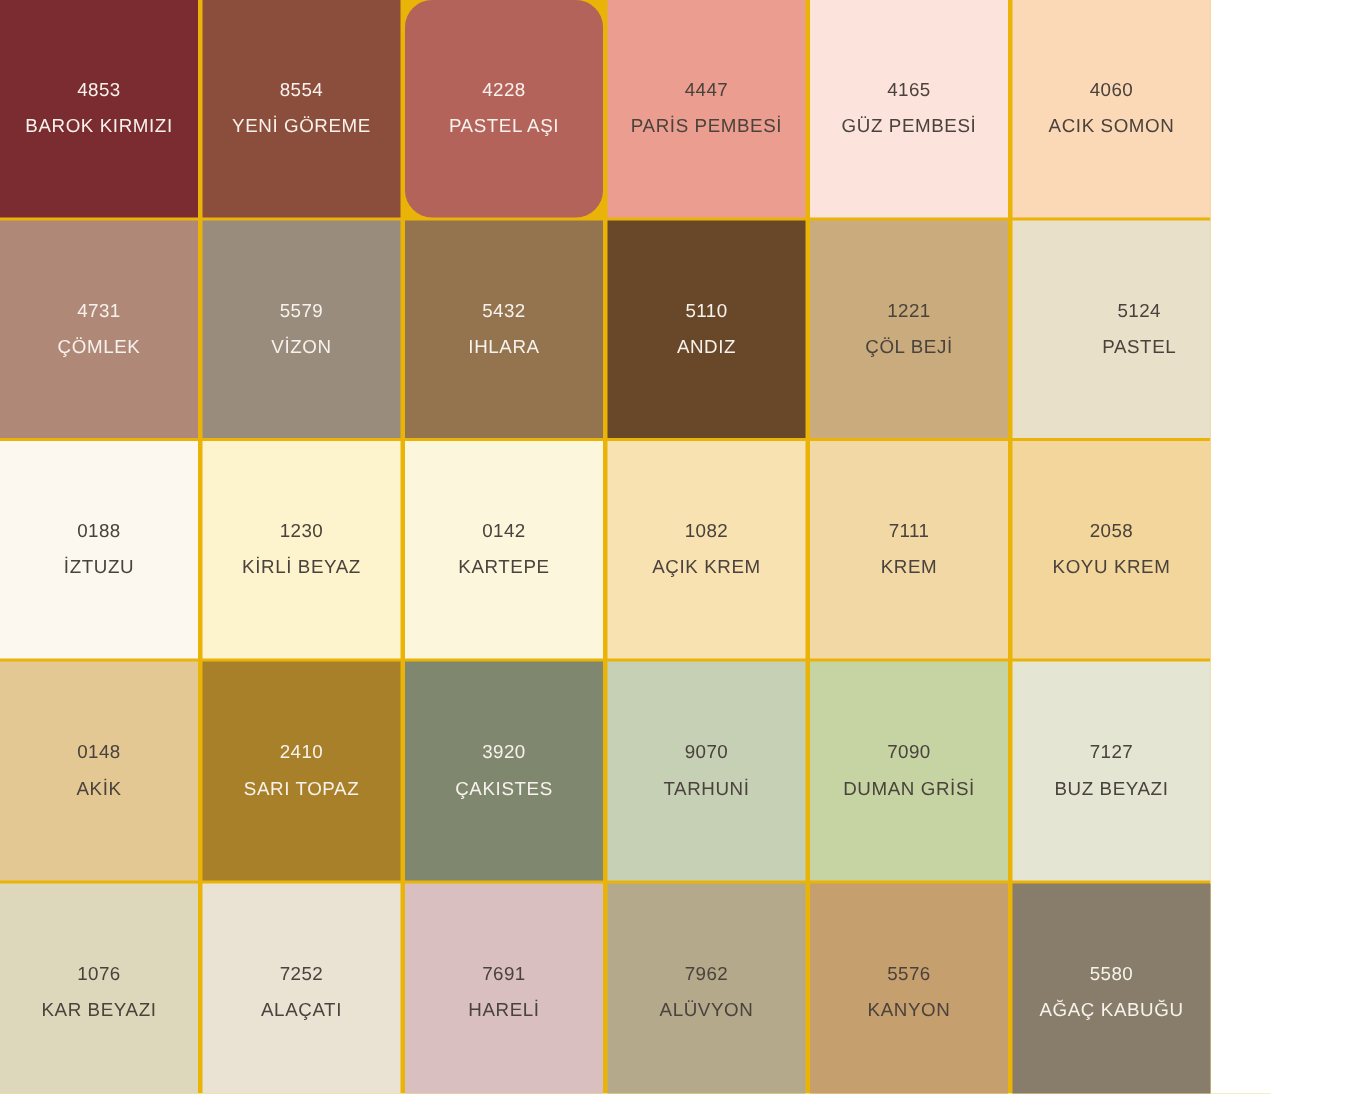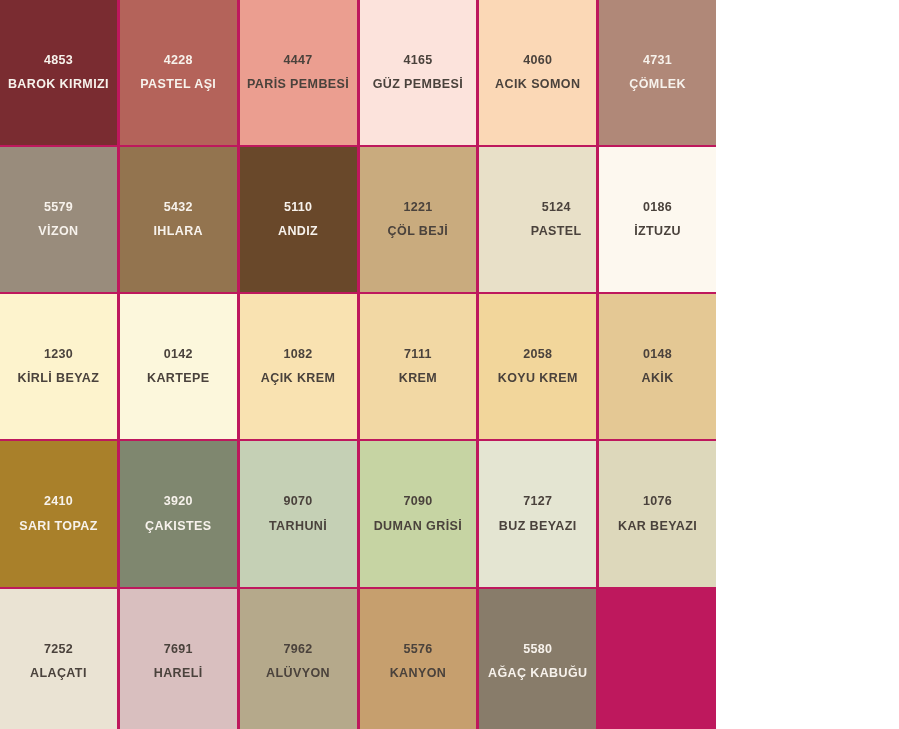--- a/index.html
+++ b/index.html
@@ -12,25 +12,24 @@
     height: 729px;
     overflow: hidden;
     font-family: "Liberation Sans", sans-serif;
   }
   #palette-grid {
     display: grid;
     grid-template-columns: repeat(6, 1fr);
     grid-template-rows: 145px 145px 145px 146px 145px;
     column-gap: 3px;
     row-gap: 2px;
-    width: 716px;
+    width: 807px;
     height: 729px;
     box-sizing: border-box;
-    background: #be185d;
-    font-weight: bold;
+    background: #eab308;
   }
   .swatch {
     position: relative;
     display: flex;
     flex-direction: column;
     align-items: center;
     justify-content: center;
     overflow: hidden;
     box-sizing: border-box;
   }
@@ -55,21 +54,25 @@
   .text-dark .swatch-name { color: #4a423c; }
 </style>
 </head>
 <body>
 
 <div id="palette-grid">
     <div class="swatch text-light" style="background: rgb(122, 44, 49);">
       <div class="swatch-code">4853</div>
       <div class="swatch-name">BAROK KIRMIZI</div>
     </div>
-    <div class="swatch text-light" style="background: rgb(180, 99, 90);">
+    <div class="swatch text-light" style="background: rgb(140, 78, 60);">
+      <div class="swatch-code">8554</div>
+      <div class="swatch-name">YENİ GÖREME</div>
+    </div>
+    <div class="swatch text-light" style="background: rgb(180, 99, 90); border-radius: 18px;">
       <div class="swatch-code">4228</div>
       <div class="swatch-name">PASTEL AŞI</div>
     </div>
     <div class="swatch text-dark" style="background: rgb(235, 158, 144);">
       <div class="swatch-code">4447</div>
       <div class="swatch-name">PARİS PEMBESİ</div>
     </div>
     <div class="swatch text-dark" style="background: rgb(252, 227, 220);">
       <div class="swatch-code">4165</div>
       <div class="swatch-name">GÜZ PEMBESİ</div>
@@ -96,21 +99,21 @@
     </div>
     <div class="swatch text-dark" style="background: rgb(201, 171, 126);">
       <div class="swatch-code">1221</div>
       <div class="swatch-name">ÇÖL BEJİ</div>
     </div>
     <div class="swatch text-dark" style="background: rgb(232, 224, 200); padding-left: 37px;">
       <div class="swatch-code">5124</div>
       <div class="swatch-name">PASTEL</div>
     </div>
     <div class="swatch text-dark" style="background: rgb(253, 248, 239);">
-      <div class="swatch-code">0186</div>
+      <div class="swatch-code">0188</div>
       <div class="swatch-name">İZTUZU</div>
     </div>
     <div class="swatch text-dark" style="background: rgb(253, 243, 205);">
       <div class="swatch-code">1230</div>
       <div class="swatch-name">KİRLİ BEYAZ</div>
     </div>
     <div class="swatch text-dark" style="background: rgb(252, 247, 220);">
       <div class="swatch-code">0142</div>
       <div class="swatch-name">KARTEPE</div>
     </div>

